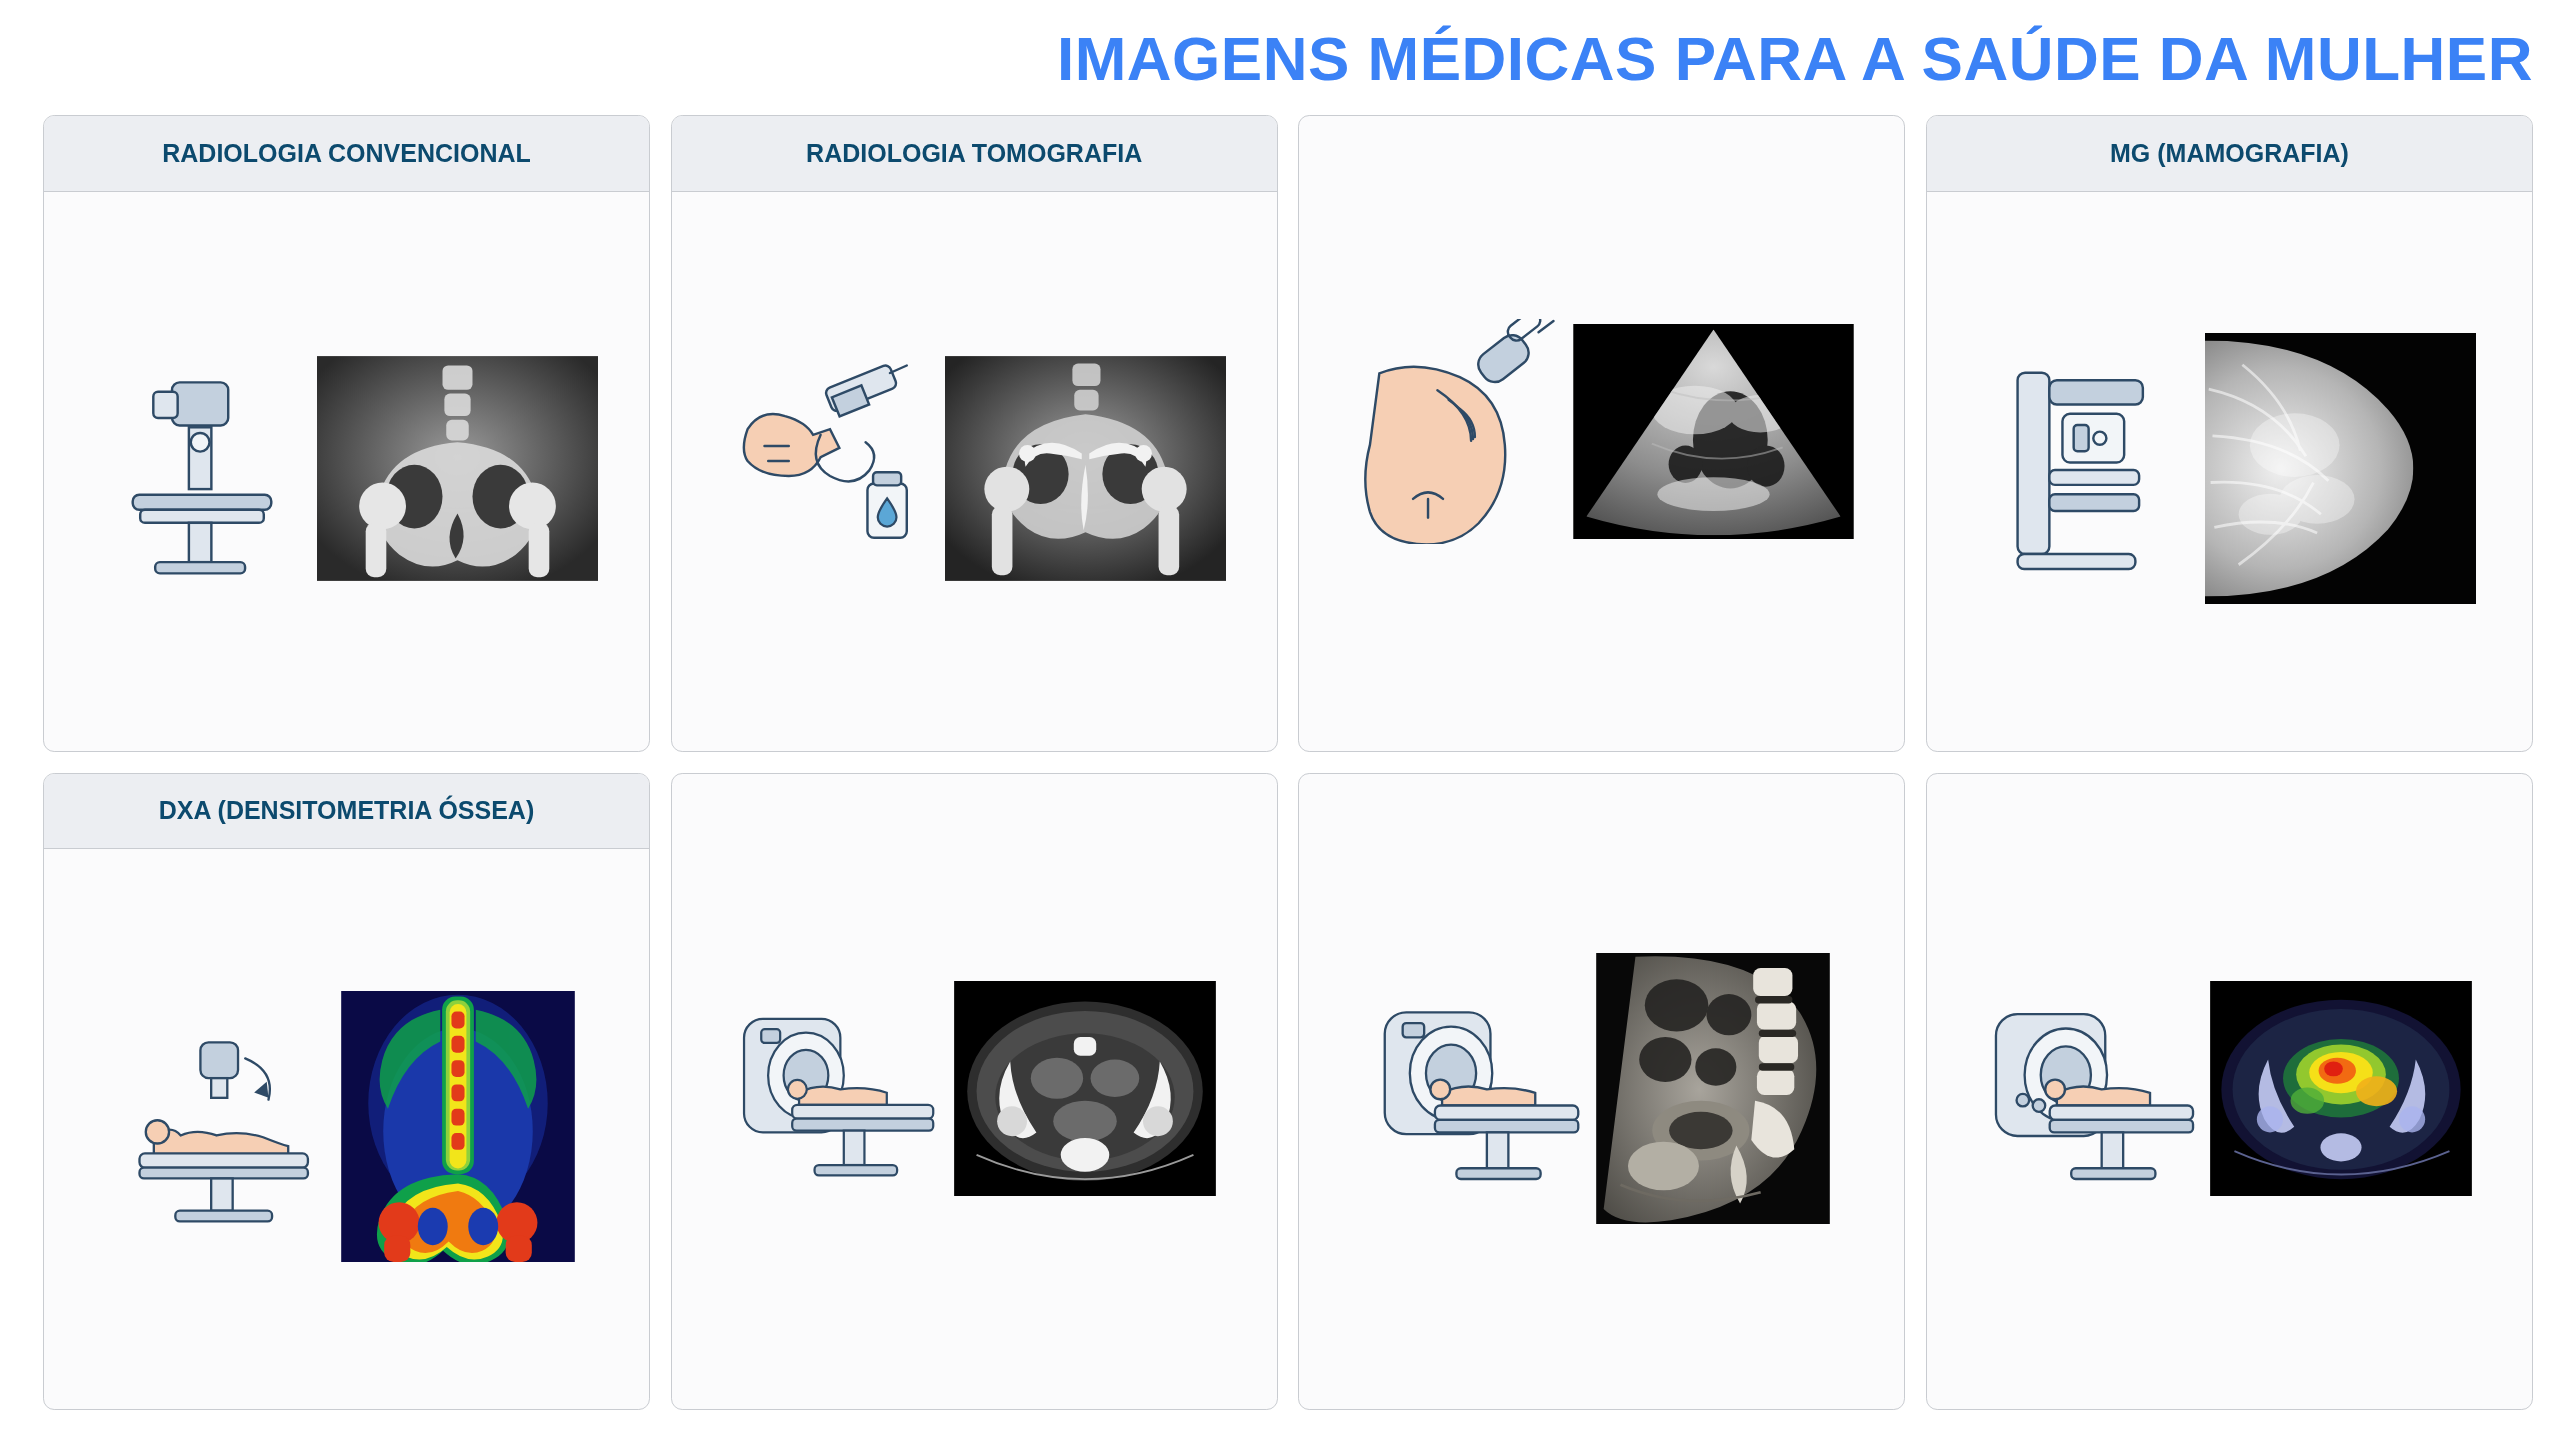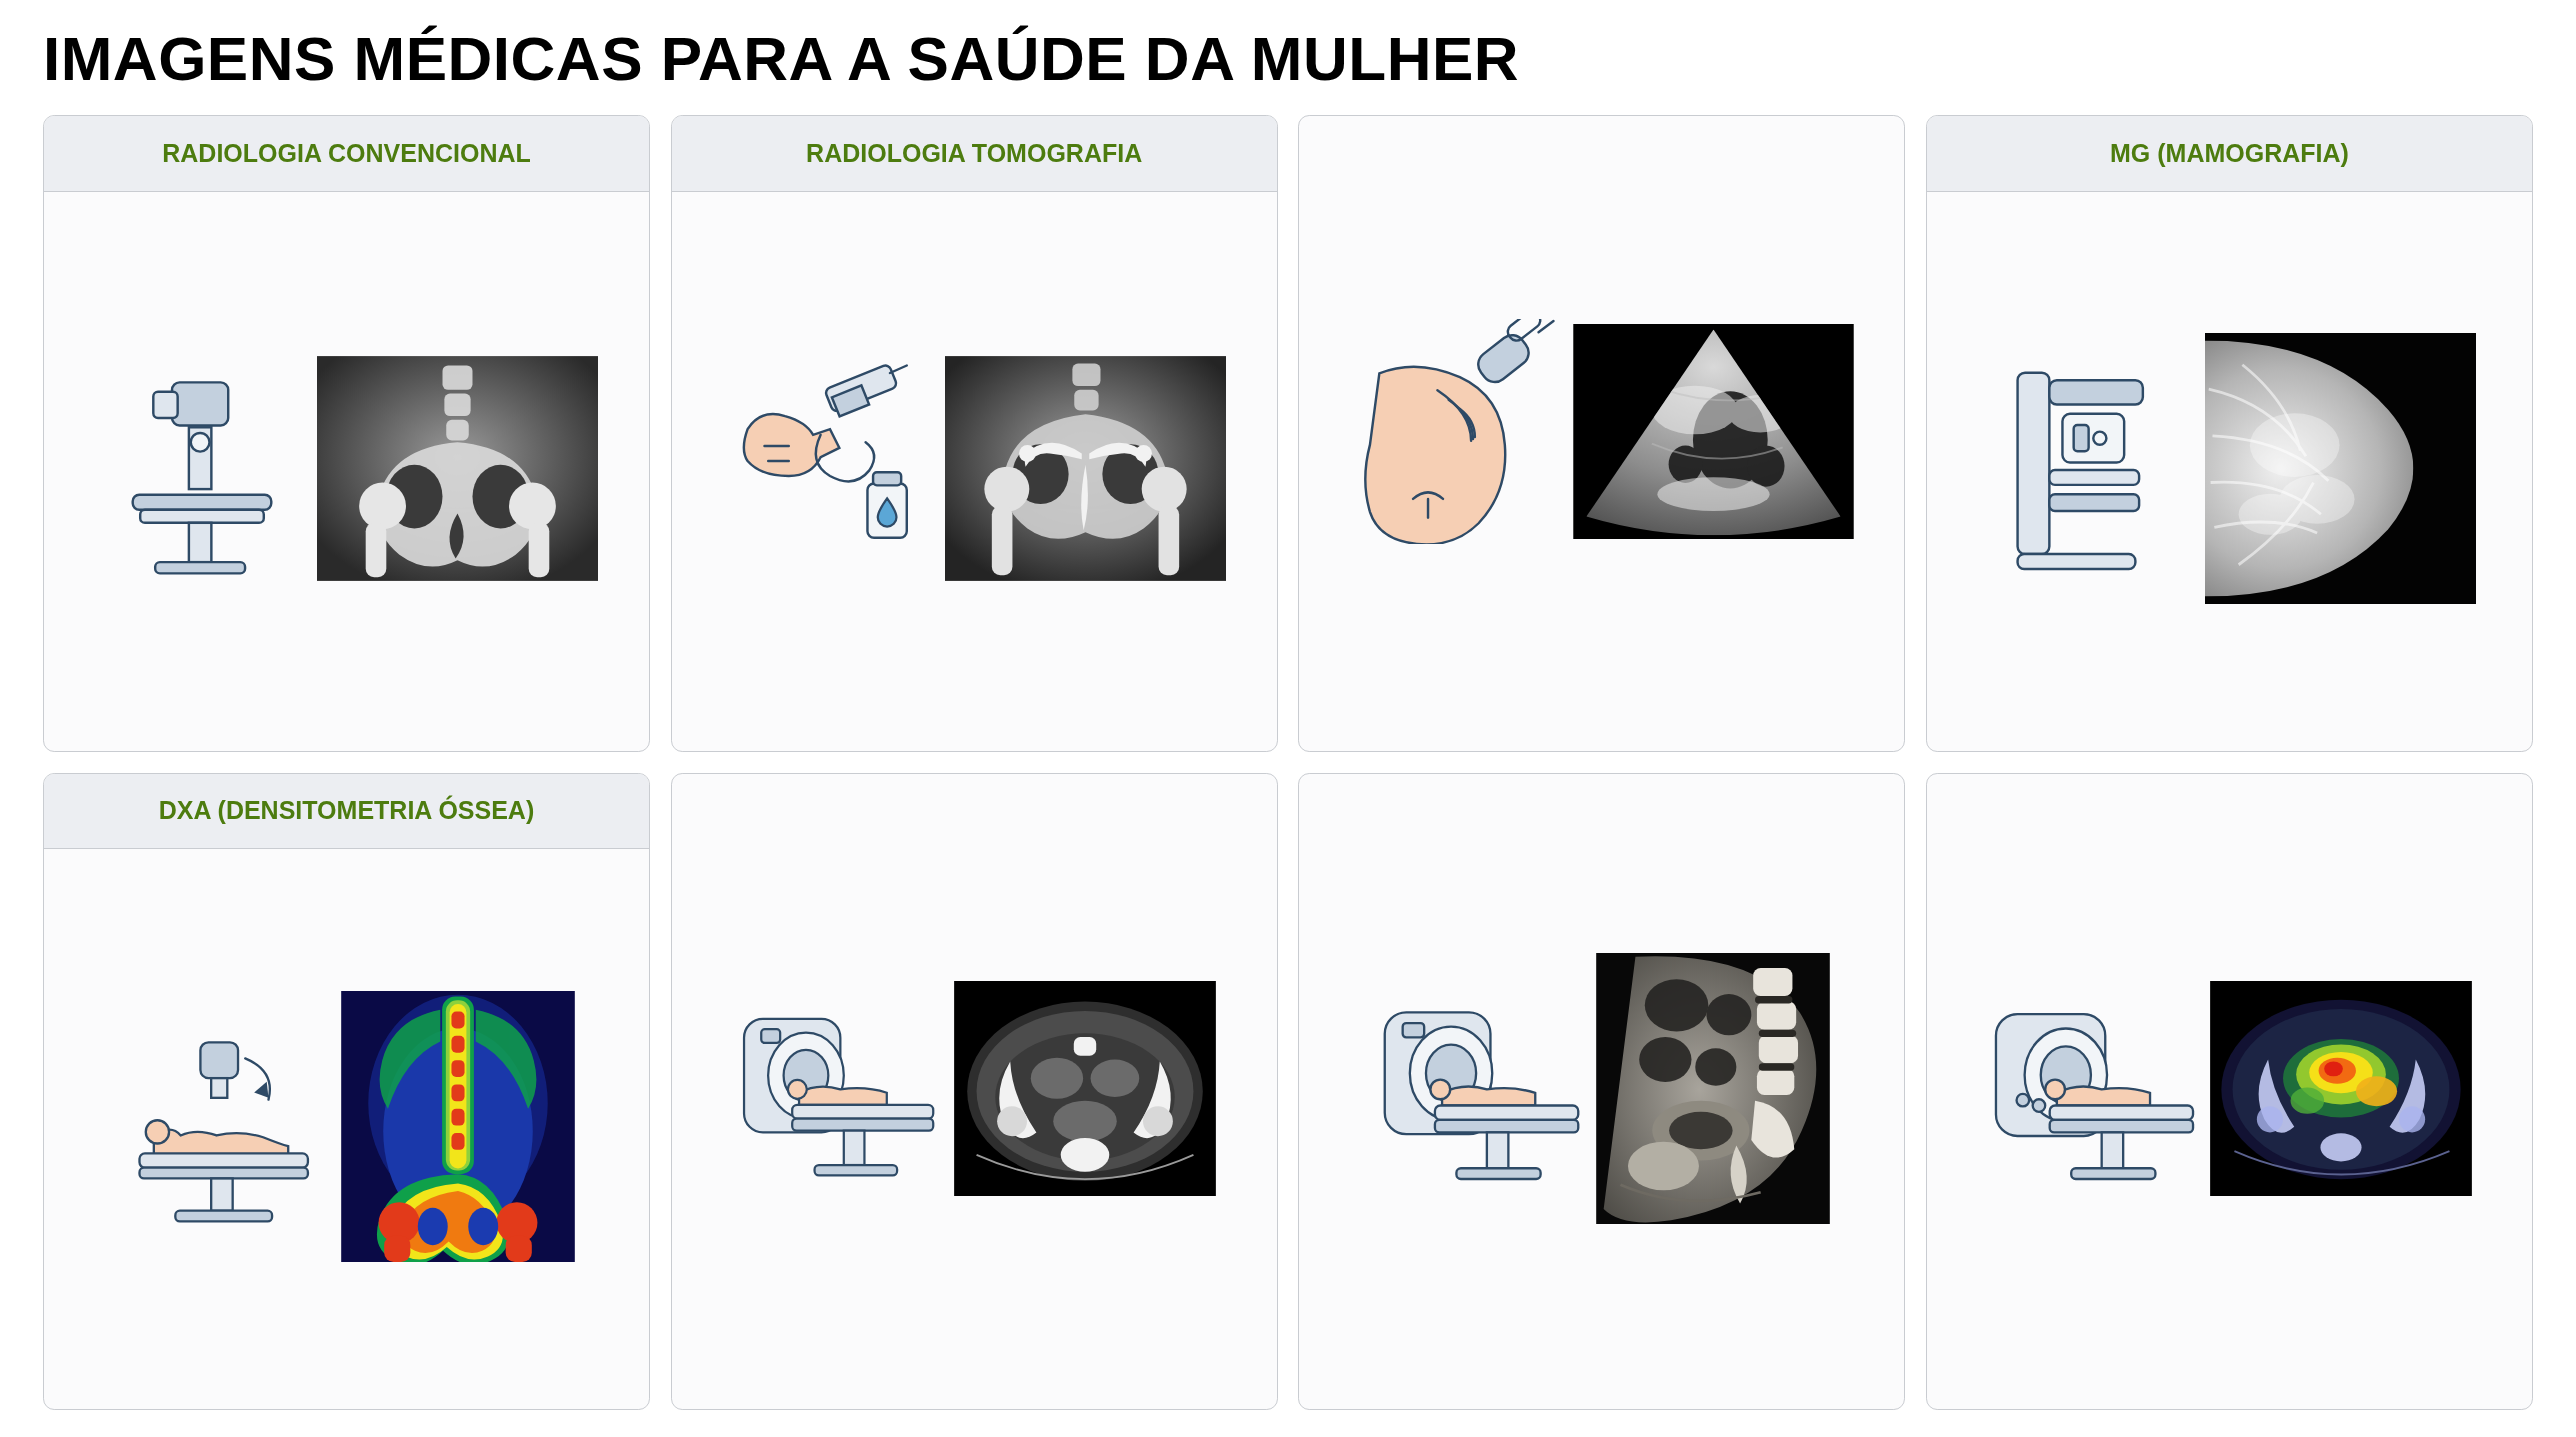--- a/index.html
+++ b/index.html
@@ -16,25 +16,25 @@
   }
   .page {
     width: 2576px;
     height: 1438px;
     box-sizing: border-box;
     padding: 17px 43px 28px 43px;
     display: flex;
     flex-direction: column;
   }
   .main-title {
-    text-align: left;
+    text-align: right;
     font-size: 62px;
     font-weight: bold;
     letter-spacing: 0.5px;
-    color: #000000;
+    color: #3b82f6;
     margin: 9.4px 0 24px 0;
     line-height: 1.05;
   }
   .grid {
     flex: 1;
     display: grid;
     grid-template-columns: repeat(4, 1fr);
     grid-template-rows: repeat(2, 1fr);
     gap: 20.6px 20.6px;
   }
@@ -47,21 +47,21 @@
     overflow: hidden;
     box-sizing: border-box;
   }
   .card-header {
     background: #eceef2;
     border-bottom: 1.9px solid #c9ccd1;
     text-align: right;
     padding: 11.2px 9.4px;
     font-size: 25px;
     font-weight: bold;
-    color: #4d7c0f;
+    color: #0c4a6e;
     line-height: 1.18;
     min-height: 52px;
     display: flex;
     align-items: center;
     justify-content: center;
   }
   .card-body {
     flex: 1;
     display: flex;
     align-items: center;

